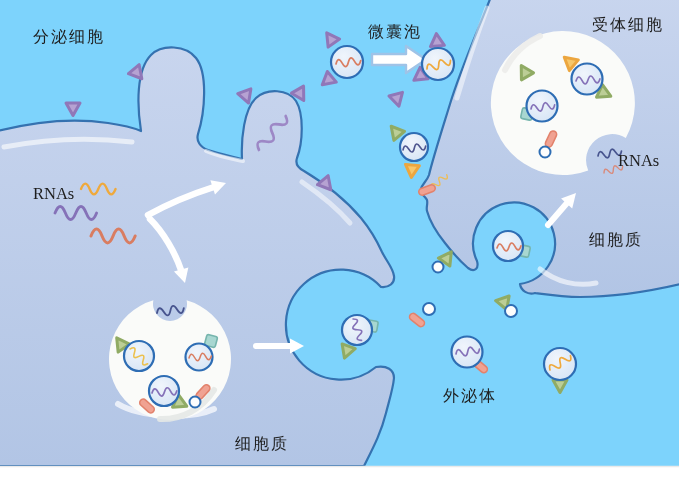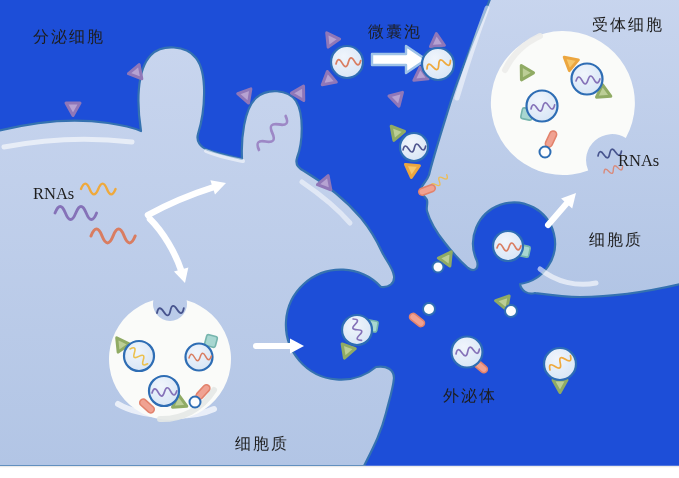--- a/index.html
+++ b/index.html
@@ -1,16 +1,16 @@
 <!DOCTYPE html>
 <html><head>
 <meta charset="utf-8">
 <style>
   html,body{margin:0;padding:0;background:#fff;}
-  .stage{position:relative;width:679px;height:478px;background:#1d4ed8;overflow:hidden;
+  .stage{position:relative;width:679px;height:478px;background:#7dd3fc;overflow:hidden;
          font-family:"Liberation Sans",sans-serif;}
   svg{position:absolute;left:0;top:0;}
   .cjk{font-family:"Liberation Sans",sans-serif;font-size:16px;font-weight:500;
        letter-spacing:2px;fill:#1e1e1e;}
   .serif{font-family:"Liberation Serif",serif;font-size:16.5px;fill:#1e1e1e;}
 </style>
 </head>
 <body>
 
 <div class="stage">

